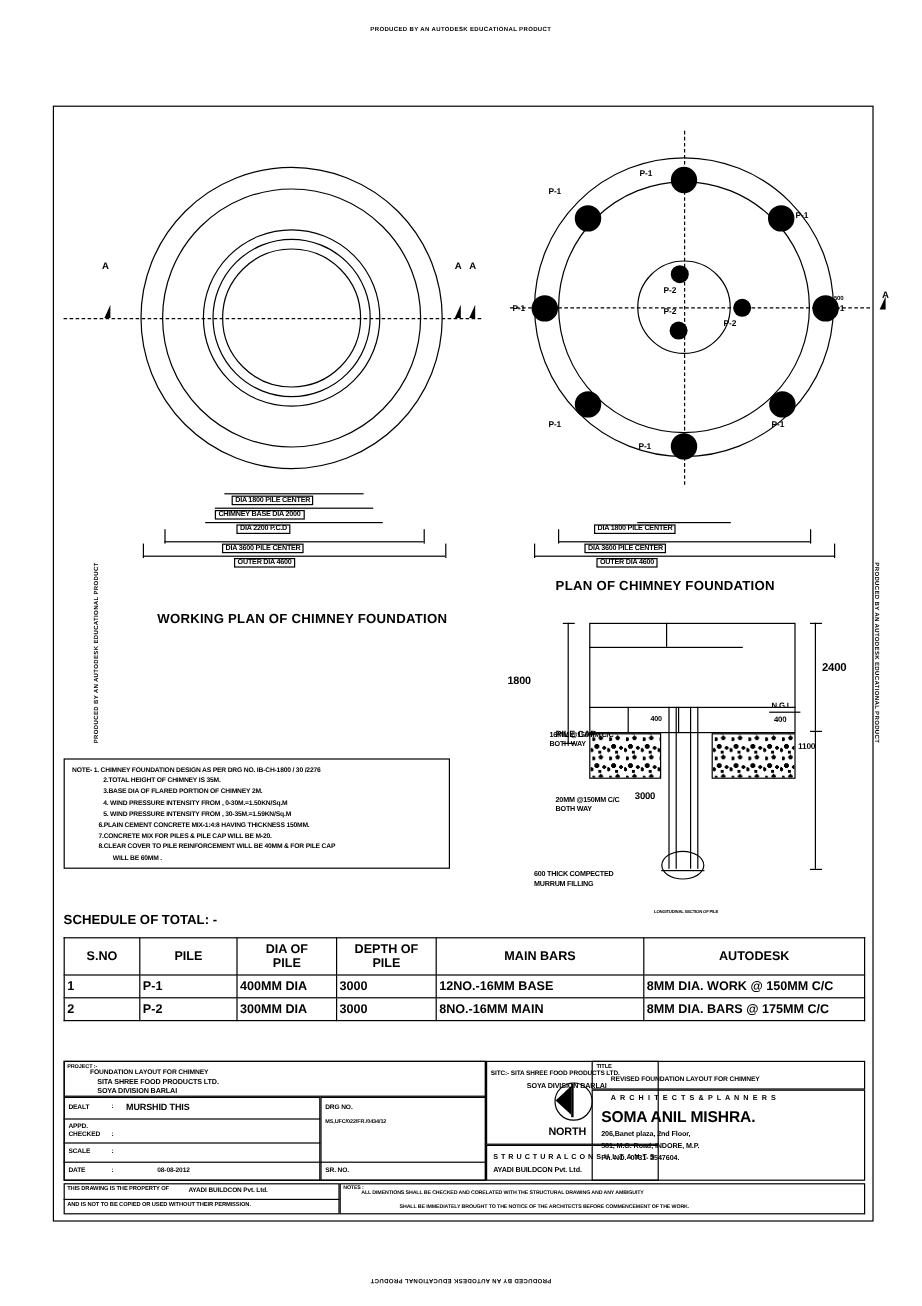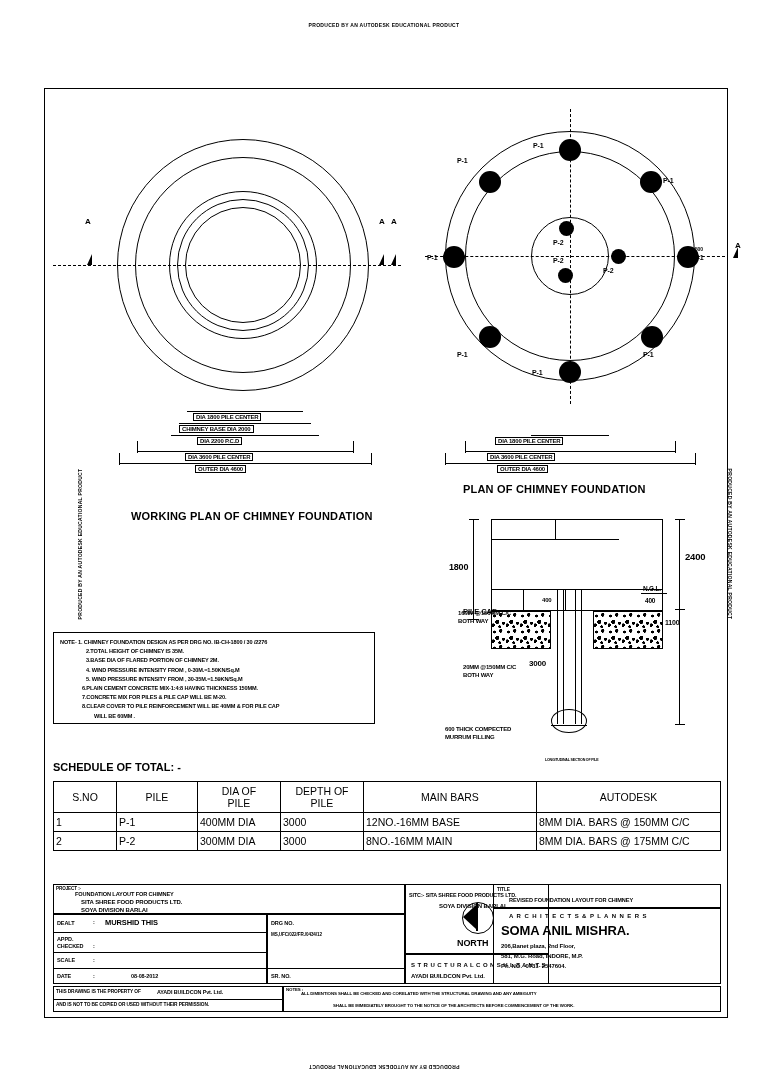--- a/index.html
+++ b/index.html
@@ -22,21 +22,21 @@
   .vline{position:absolute;width:1px;background:#000;}
   .viewtitle{position:absolute;font-size:11px;font-weight:bold;white-space:nowrap;letter-spacing:.2px;}
   .circ{position:absolute;border:1.2px solid #000;border-radius:50%;box-sizing:border-box;}
   .pile{position:absolute;background:#000;border-radius:50%;}
   .ctr{position:absolute;border-top:1px dashed #000;}
   .ctrv{position:absolute;border-left:1px dashed #000;}
   .secmark{position:absolute;width:0;height:0;border-left:5px solid transparent;
            border-bottom:11px solid #000;}
   .secA{position:absolute;font-size:8px;font-weight:bold;}
   table{border-collapse:collapse;}
-  .sched td,.sched th{border:1.2px solid #000;font-weight:normal;
+  .sched td,.sched th{border:1.2px solid #000;font-weight:bold;
         font-size:10.5px;padding:3px 2px;}
   .tb{position:absolute;box-sizing:border-box;border:1.2px solid #000;}
   .tbtxt{position:absolute;font-size:5.5px;font-weight:bold;white-space:nowrap;letter-spacing:-.1px;}
   .notes{position:absolute;box-sizing:border-box;border:1.2px solid #000;}
   .noteline{font-size:5.6px;font-weight:bold;white-space:nowrap;letter-spacing:-.15px;line-height:9.2px;}
   .hatch{position:absolute;box-sizing:border-box;border:1px solid #000;
     background:
       radial-gradient(circle at 20% 25%, #000 1.4px, transparent 1.6px),
       radial-gradient(circle at 62% 18%, #000 1.7px, transparent 1.9px),
       radial-gradient(circle at 38% 62%, #000 1.9px, transparent 2.1px),
@@ -179,21 +179,21 @@
     <div class="vline" style="left:536px;top:500px;height:135px;"></div>
     <div class="circ" style="left:506px;top:620px;width:36px;height:24px;border-radius:50%;"></div>
     <div class="hline" style="left:506px;top:636px;width:36px;"></div>
 
     <div class="dimtxt" style="left:497px;top:508px;">400</div>
     <div class="dimtxt" style="left:484px;top:570px;font-size:8px;">3000</div>
 
     <div class="vline" style="left:428px;top:430px;height:100px;"></div>
     <div class="hline" style="left:424px;top:430px;width:10px;"></div>
     <div class="hline" style="left:424px;top:530px;width:10px;"></div>
-    <div class="dimtxt" style="left:404px;top:473px;font-size:9px;">1800</div>
+    <div class="dimtxt" style="left:378px;top:473px;font-size:9px;">1800</div>
 
     <div class="vline" style="left:634px;top:430px;height:90px;"></div>
     <div class="hline" style="left:630px;top:430px;width:10px;"></div>
     <div class="hline" style="left:630px;top:520px;width:10px;"></div>
     <div class="dimtxt" style="left:640px;top:462px;font-size:9.5px;">2400</div>
 
     <div class="dimtxt" style="left:598px;top:496px;font-size:6.5px;">N.G.L.</div>
     <div class="hline" style="left:596px;top:504px;width:26px;"></div>
     <div class="dimtxt" style="left:600px;top:508px;font-size:6.5px;">400</div>
     <div class="dimtxt" style="left:620px;top:530px;font-size:7px;">1100</div>
@@ -226,21 +226,21 @@
         <th style="width:78px;">DEPTH OF<br>PILE</th>
         <th style="width:168px;">MAIN BARS</th>
         <th>AUTODESK</th>
       </tr>
       <tr>
         <td>1</td>
         <td>P-1</td>
         <td>400MM DIA</td>
         <td>3000</td>
         <td>12NO.-16MM BASE</td>
-        <td>8MM DIA. BARS @ 150MM C/C</td>
+        <td>8MM DIA. WORK @ 150MM C/C</td>
       </tr>
       <tr>
         <td>2</td>
         <td>P-2</td>
         <td>300MM DIA</td>
         <td>3000</td>
         <td>8NO.-16MM MAIN</td>
         <td>8MM DIA. BARS @ 175MM C/C</td>
       </tr>
     </tbody>

